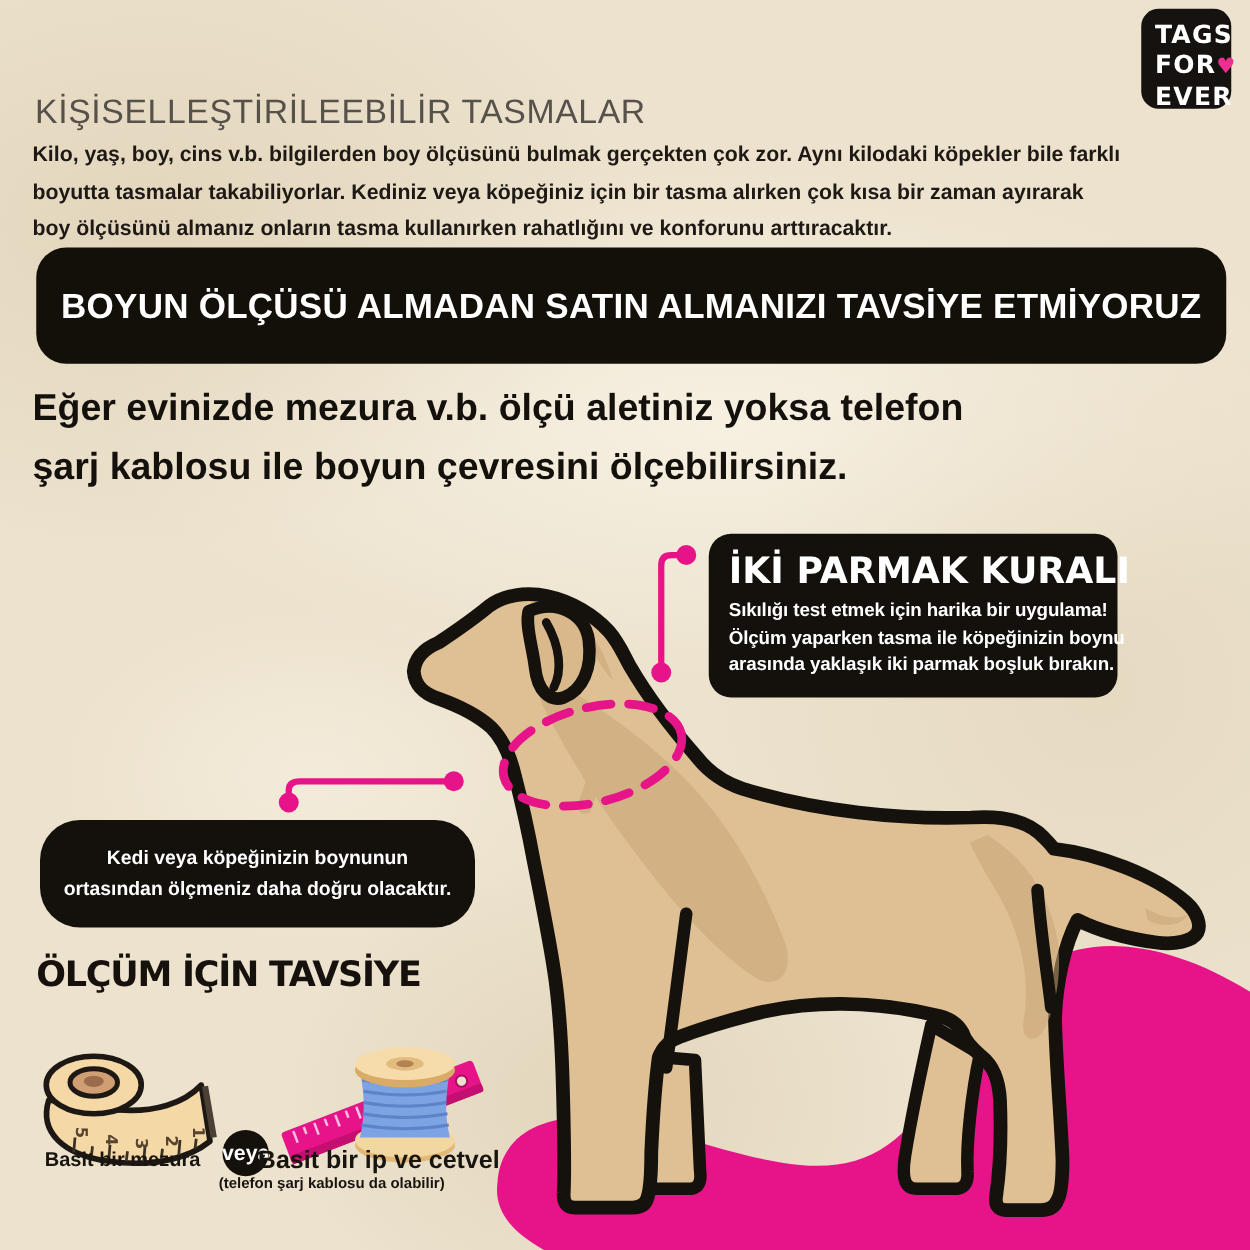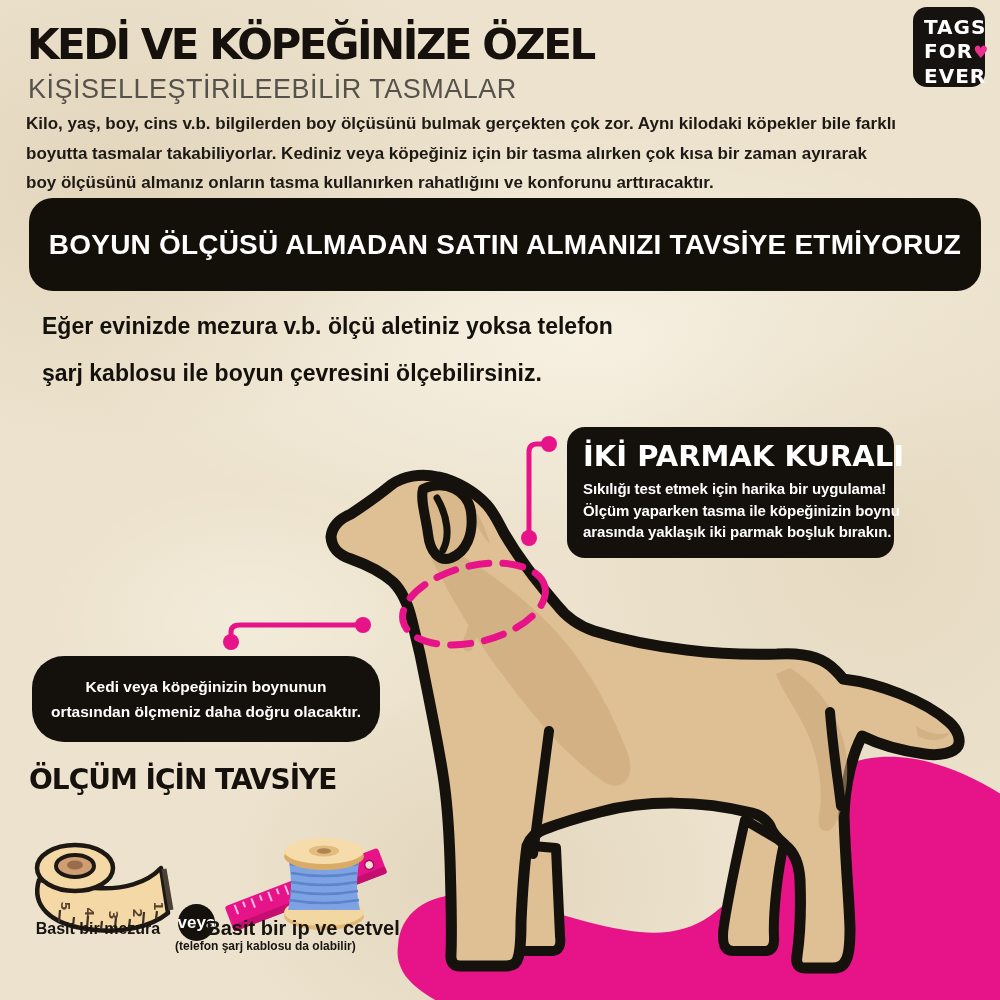--- a/index.html
+++ b/index.html
@@ -20,21 +20,21 @@
   .title{left:27px;top:20px;font-size:42px;letter-spacing:-2.5px;color:#16110d;}
   .subtitle{left:28px;top:74px;font-size:27px;font-weight:normal;color:#56514b;letter-spacing:.5px;}
   .logo{left:913px;top:7px;width:72px;height:80px;background:#15120f;border-radius:14px;
         color:#fff;padding:8px 0 0 11px;box-sizing:border-box;line-height:24px;
         font-family:"DejaVu Sans", sans-serif;font-weight:bold;font-size:20px;letter-spacing:1px;}
   .logo .heart{color:#ee2f92;font-size:17px;letter-spacing:0;}
   .intro{left:26px;top:109px;font-size:17px;font-weight:bold;line-height:29.5px;color:#1e1914;}
   .banner{left:29px;top:198px;width:952px;height:93px;background:#131009;border-radius:24px;
           display:flex;align-items:center;justify-content:center;}
   .banner-text{color:#fff;font-size:28px;font-weight:bold;letter-spacing:.2px;}
-  .statement{left:42px;top:303px;font-size:23px;font-weight:bold;line-height:47px;color:#14100c;}
+  .statement{left:26px;top:303px;font-size:30px;font-weight:bold;line-height:47px;color:#14100c;}
   .tf-box{left:567px;top:427px;width:327px;height:131px;background:#14110d;border-radius:18px;
           box-sizing:border-box;padding:12px 14px 0 16px;}
   .tf-title{color:#fff;font-size:29px;letter-spacing:0;}
   .tf-body{margin-top:5px;color:#fff;font-size:15px;font-weight:bold;line-height:21.5px;letter-spacing:-.1px;}
   .bubble{left:32px;top:656px;width:348px;height:86px;background:#14110d;border-radius:32px;
           display:flex;align-items:center;justify-content:center;text-align:center;}
   .bubble-text{color:#fff;font-size:15.5px;font-weight:bold;line-height:25px;}
   .advice-heading{left:29px;top:763px;font-size:28px;letter-spacing:-1px;color:#16110d;}
   .label-mezura{left:18px;top:920px;width:160px;text-align:center;font-size:16px;font-weight:bold;color:#181410;}
   .label-ip{left:200px;top:917px;width:206px;text-align:center;font-size:20px;font-weight:bold;color:#181410;}
@@ -130,21 +130,20 @@
       <circle cx="529" cy="538" r="8" fill="#e71489"></circle>
     </g>
 
     <g>
       <path d="M 363 625 L 240 625 Q 231 625 231 632 L 231 641" fill="none" stroke="#e71489" stroke-width="5"></path>
       <circle cx="363" cy="625" r="8" fill="#e71489"></circle>
       <circle cx="231" cy="642" r="8" fill="#e71489"></circle>
     </g>
   </svg>
 
-  <div class="abs title heavy pre">KEDİ VE KÖPEĞİNİZE ÖZEL</div>
   <div class="abs subtitle pre">KİŞİSELLEŞTİRİLEEBİLİR TASMALAR</div>
 
   <div class="abs logo">
     <div>TAGS</div>
     <div><span>FOR</span><span class="heart">♥</span></div>
     <div>EVER</div>
   </div>
 
   <div class="abs intro pre">Kilo, yaş, boy, cins v.b. bilgilerden boy ölçüsünü bulmak gerçekten çok zor. Aynı kilodaki köpekler bile farklı
 boyutta tasmalar takabiliyorlar. Kediniz veya köpeğiniz için bir tasma alırken çok kısa bir zaman ayırarak

